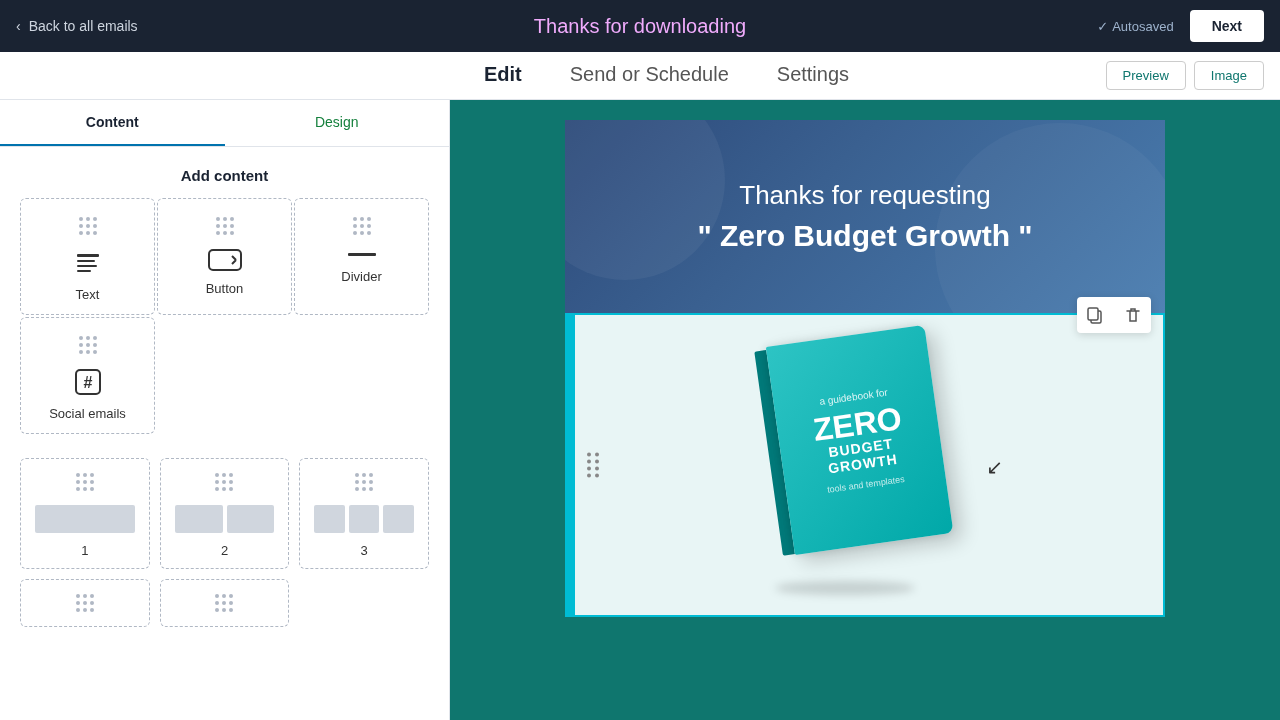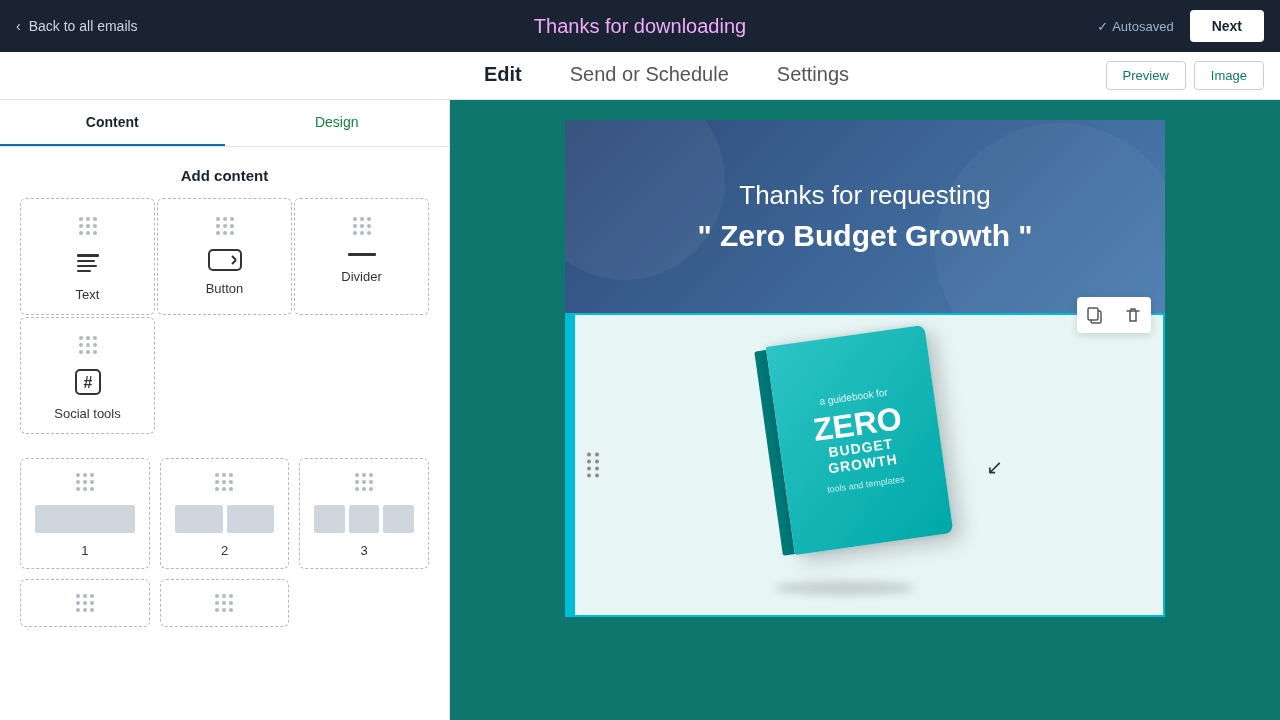--- a/index.html
+++ b/index.html
@@ -518,21 +518,21 @@
             <div class="dot"></div>
               <div class="dot"></div>
               <div class="dot"></div>
           </div>
           <div class="icon-area">
             <svg width="28" height="28" viewBox="0 0 28 28" fill="none">
               <rect x="2" y="2" width="24" height="24" rx="4" stroke="#333" stroke-width="2" fill="none"></rect>
               <text x="14" y="20" text-anchor="middle" font-size="16" font-weight="bold" fill="#333">#</text>
             </svg>
           </div>
-          <span class="card-label">Social tools</span>
+          <span class="card-label">Social emails</span>
         </div>
       </div>
 
       <div class="layouts-grid">
 
         <div class="layout-card">
           <div class="dot-grid">
             <div class="dot"></div>
               <div class="dot"></div>
               <div class="dot"></div>

